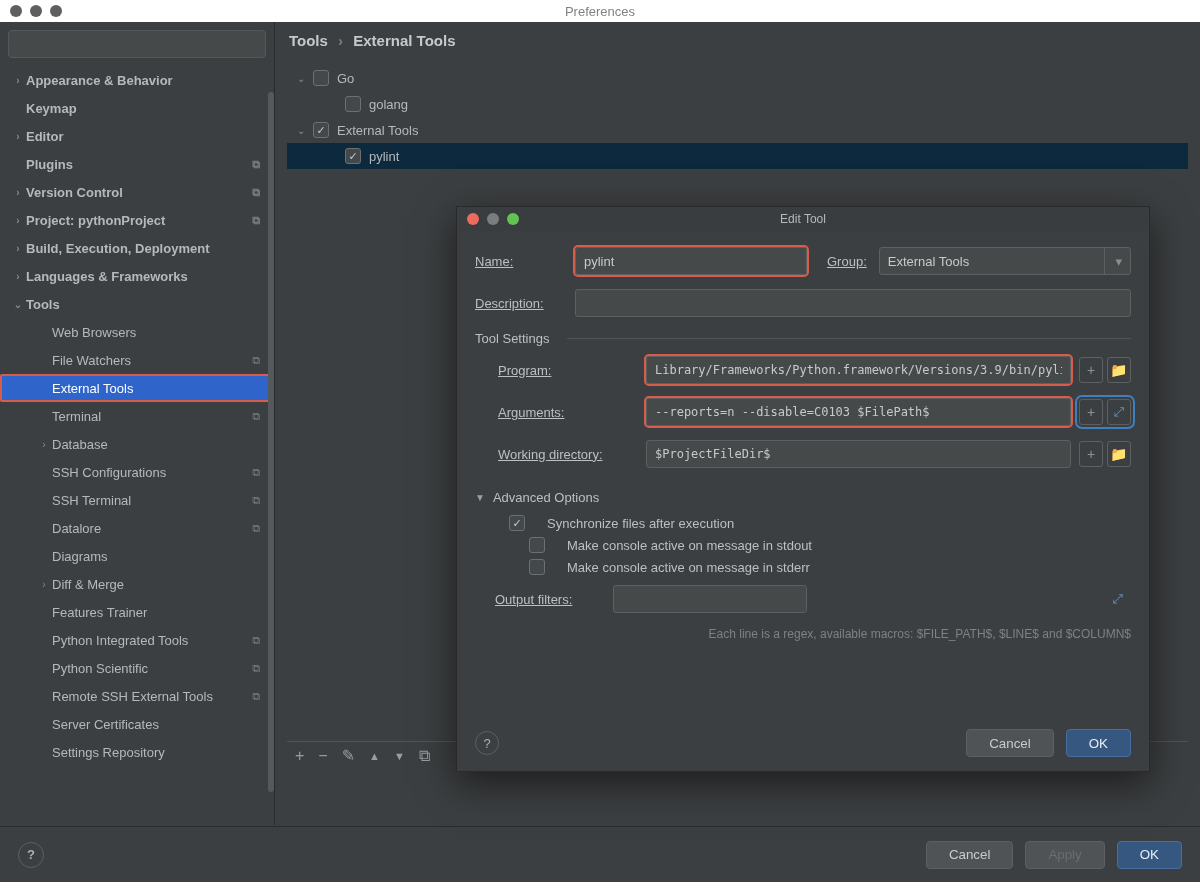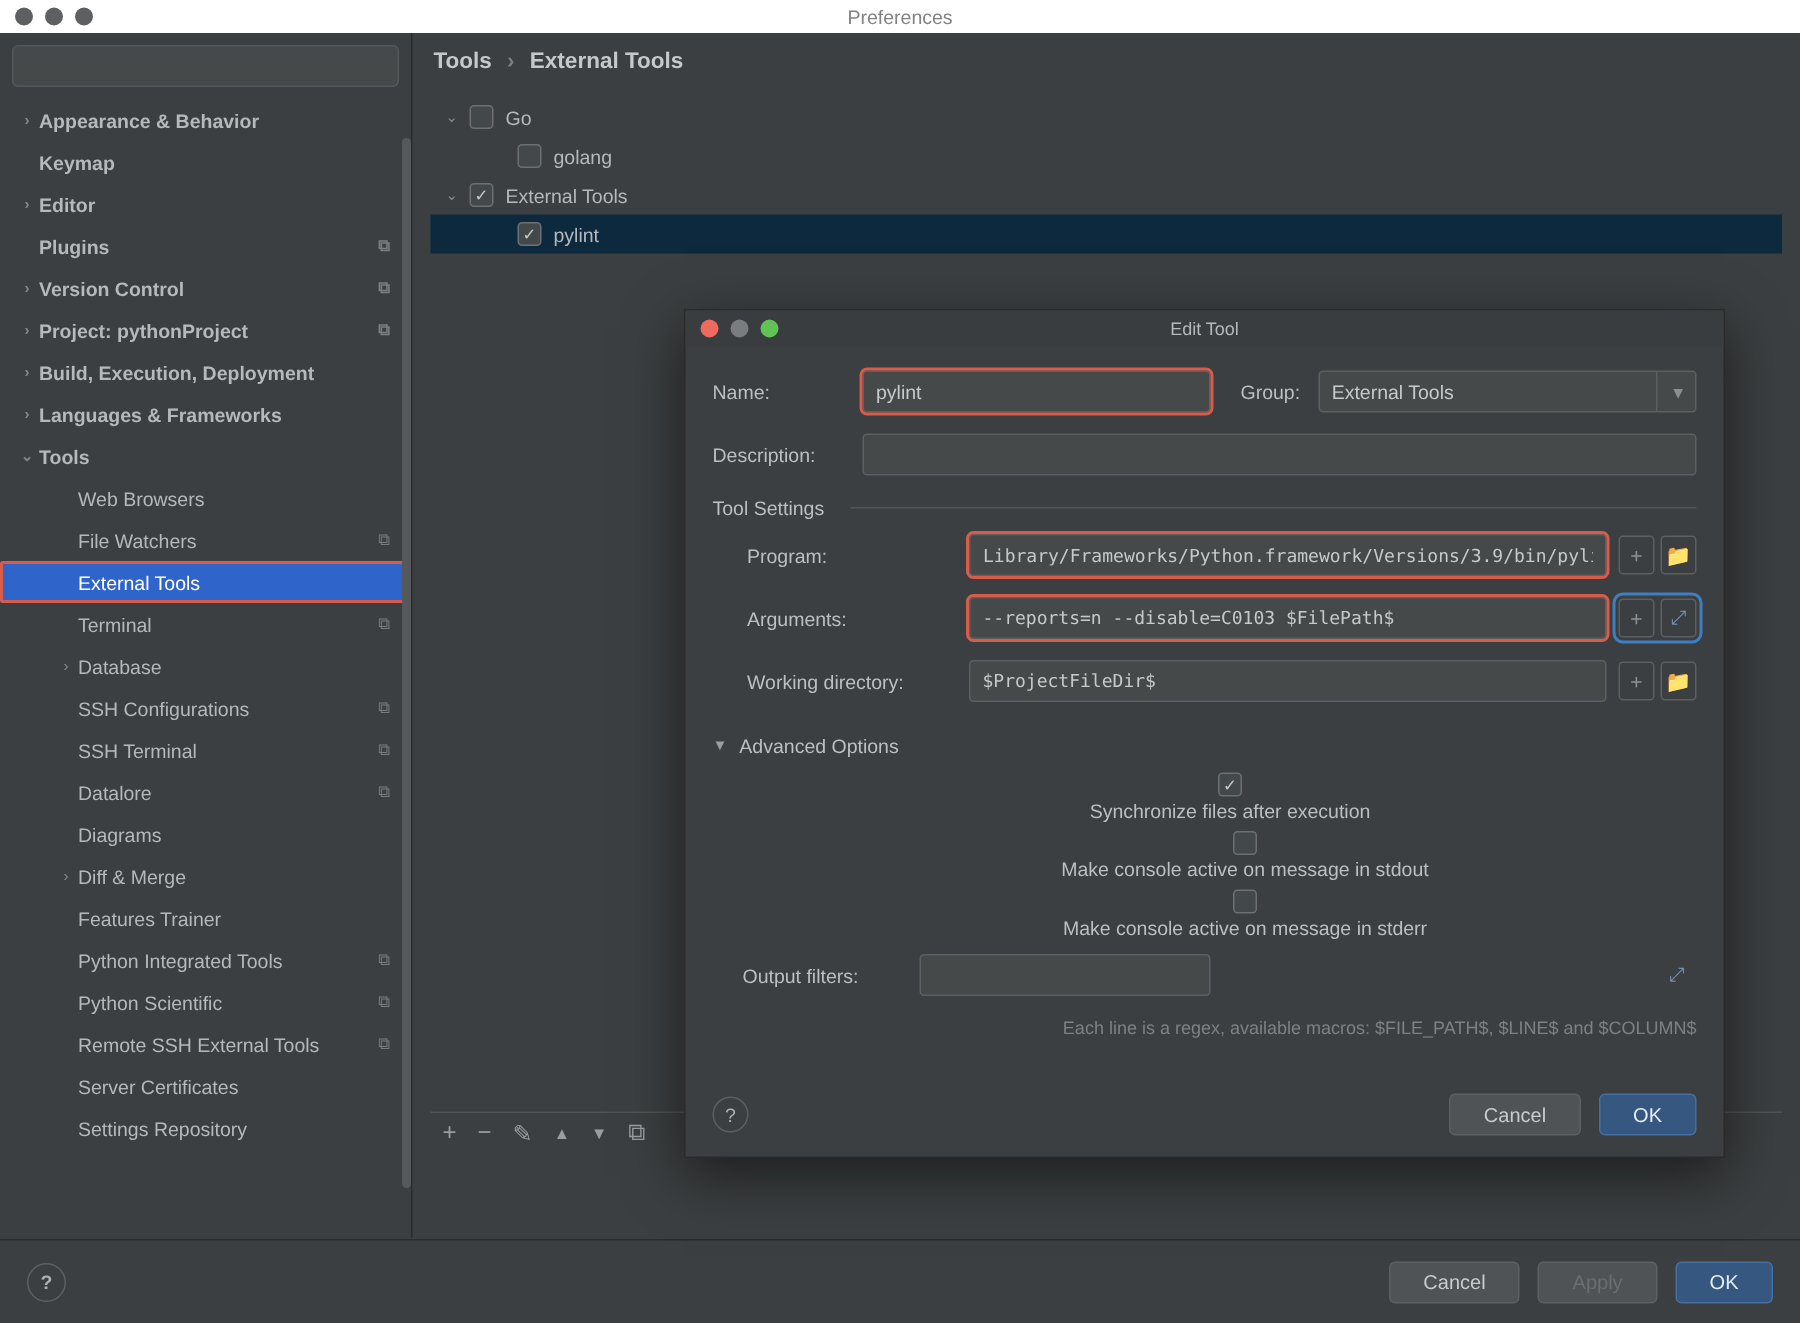--- a/index.html
+++ b/index.html
@@ -160,37 +160,37 @@
     box-shadow: 0 12px 36px rgba(0,0,0,0.55);
   }
   .modal .mtitlebar { height: 24px; display: flex; align-items: center; position: relative; background: #3a3d3f; }
   .modal .mtitlebar .traffic .dot.red { background: #ec6a5e; }
   .modal .mtitlebar .traffic .dot.yel { background: #7a7d7f; }
   .modal .mtitlebar .traffic .dot.grn { background: #61c354; }
   .modal .mtitle { position: absolute; left:0; right:0; text-align: center; color: #b6b9bc; font-size: 12px; }
 
   .modal-body { padding: 16px 18px 8px 18px; color: #bdbfc1; }
   .row { display: flex; align-items: center; margin-bottom: 14px; }
-  .row label { width: 100px; }
+  .row label { width: 100px; text-decoration: underline; }
   .row.tool label { width: 148px; }
   .input {
     flex: 1; height: 28px; background: #45494a; border: 1px solid #5d5f60;
     border-radius: 3px; color: #c7cacc; padding: 0 8px; font: inherit;
   }
   .input.mono { font-family: ui-monospace, Menlo, monospace; font-size: 12px; }
   .hl { outline: 2px solid #d75c4a; outline-offset: 0px; border-radius: 3px; }
   .hl-blue { outline: 2px solid #3f7fbf; outline-offset: 2px; border-radius: 3px; }
   .inline-btns { display: flex; gap: 4px; margin-left: 8px; }
   .ib { width: 24px; height: 26px; border: 1px solid #5d5f60; border-radius: 3px; color: #8f9293; display:flex; align-items:center; justify-content:center; font-size: 14px; }
 
   .section-title { display:flex; align-items:center; gap:8px; margin: 12px 0 10px 0; }
   .section-title .chev { font-size: 10px; color: #9a9c9e; }
   .section-title .line { flex:1; border-top: 1px solid #515355; margin-left: 10px; }
 
-  .chkrow { display:flex; align-items:center; gap: 2px; margin: 6px 0 6px 34px; color: #bdbfc1; flex-direction: column; }
+  .chkrow { display:flex; align-items:center; gap: 22px; margin: 6px 0 6px 34px; color: #bdbfc1; }
   .chkrow .cb { width: 16px; height: 16px; border: 1px solid #6d7073; border-radius: 3px; display:inline-flex; align-items:center; justify-content:center; font-size:11px; color:#c7cacc; background:#43494a;}
   .chkrow .cb.checked::before { content: "✓"; }
   .chkrow.sub { margin-left: 54px; }
 
   .hint { color: #7e8183; font-size: 12px; text-align: right; margin-top: 8px; }
   .modal-footer {
     position: absolute; left: 0; right: 0; bottom: 0;
     height: 56px; display: flex; align-items: center; justify-content: flex-end; gap: 12px;
     padding: 0 18px;
   }

